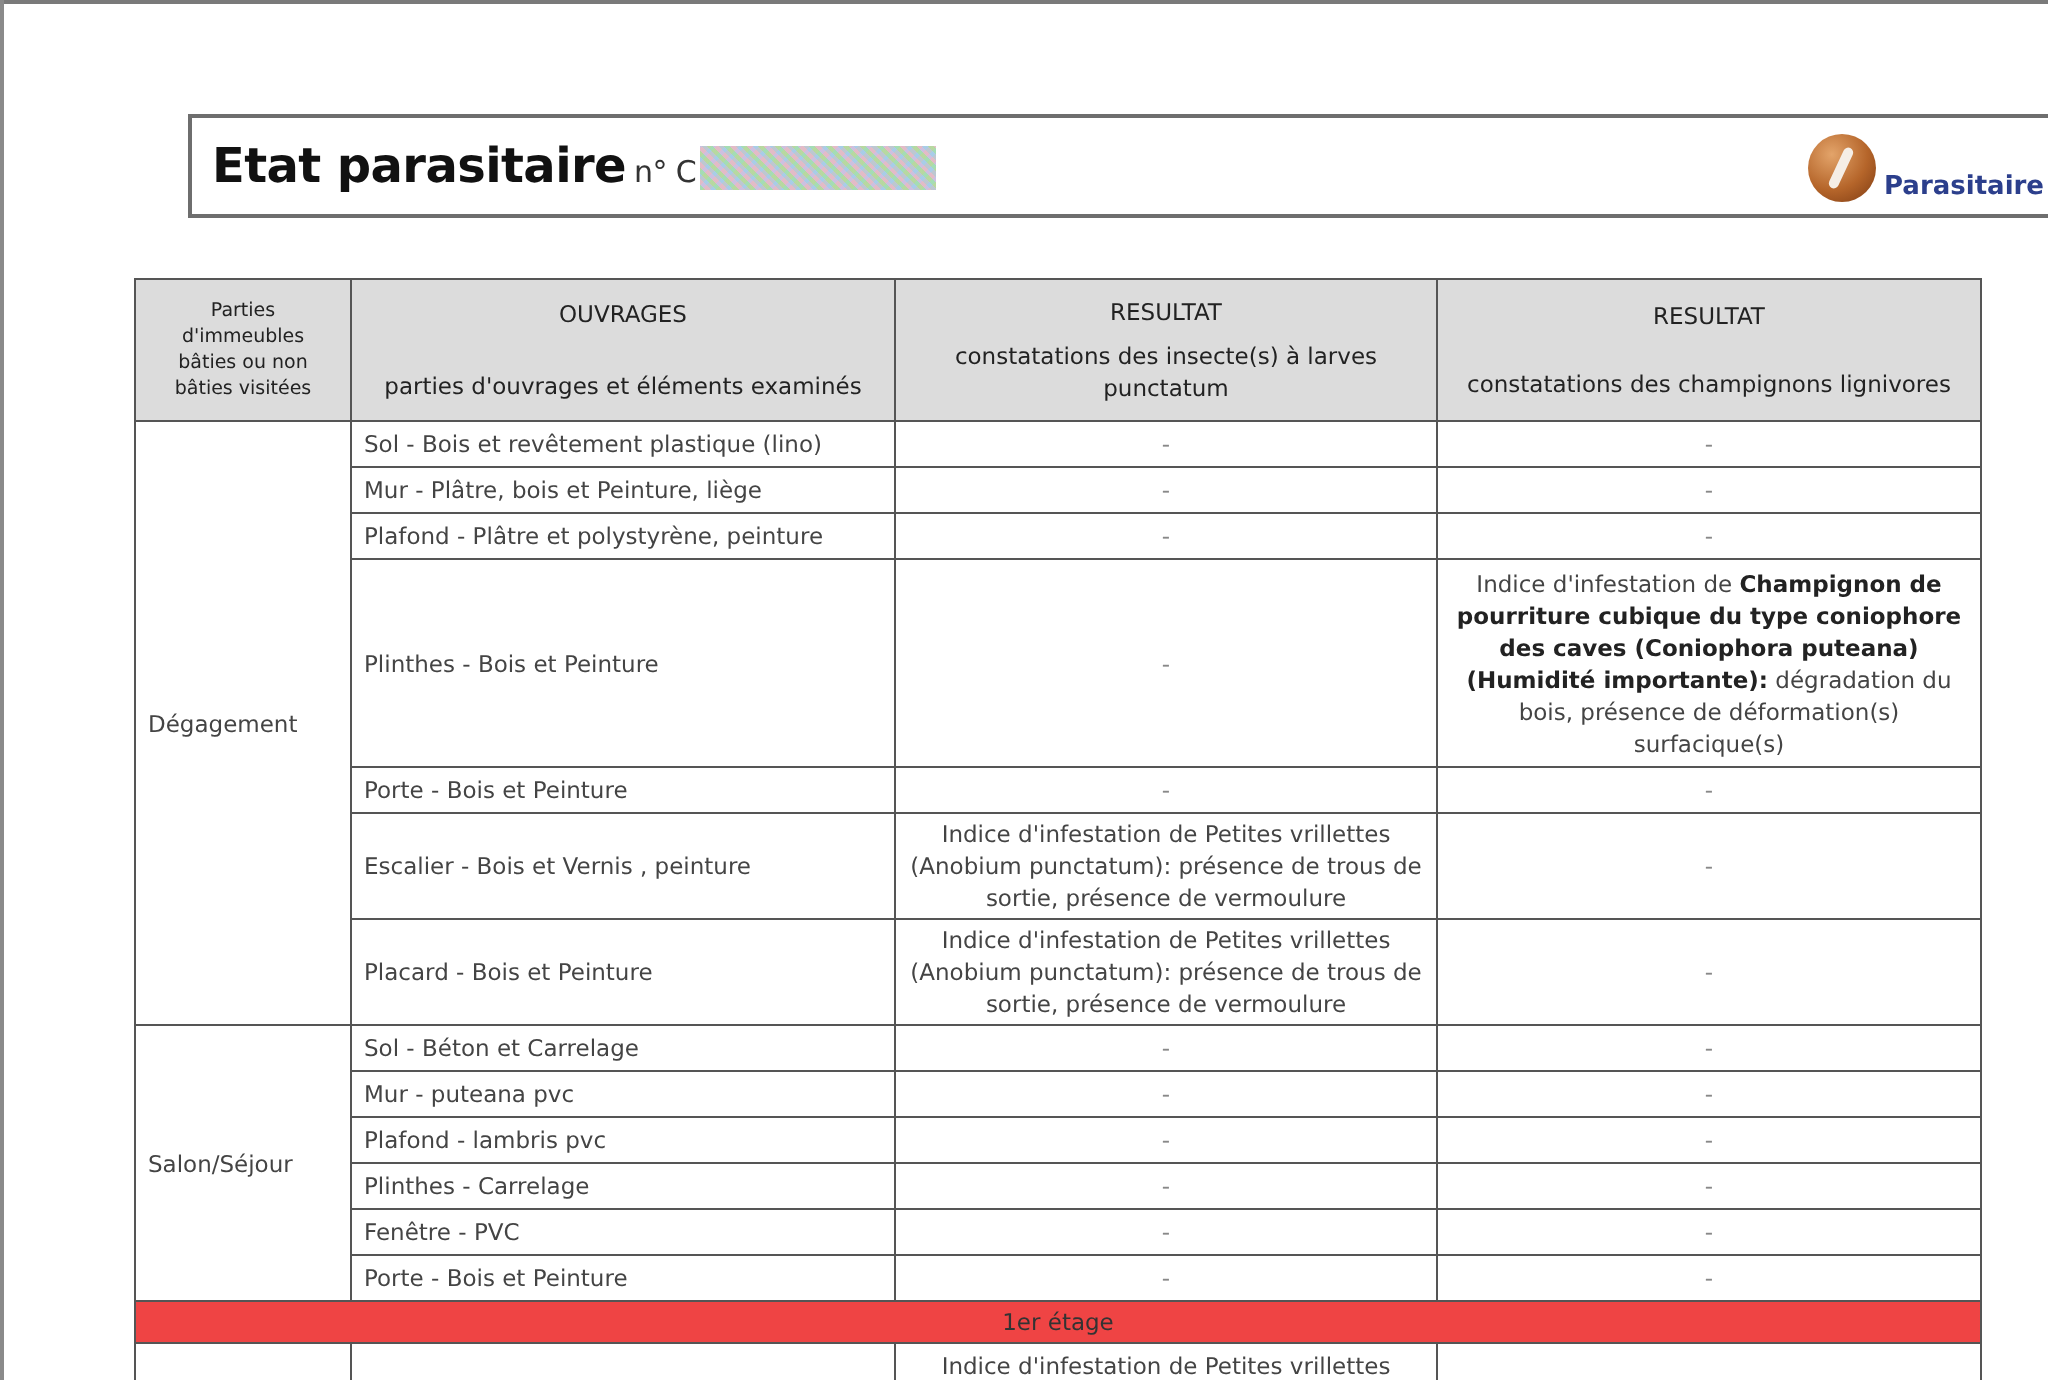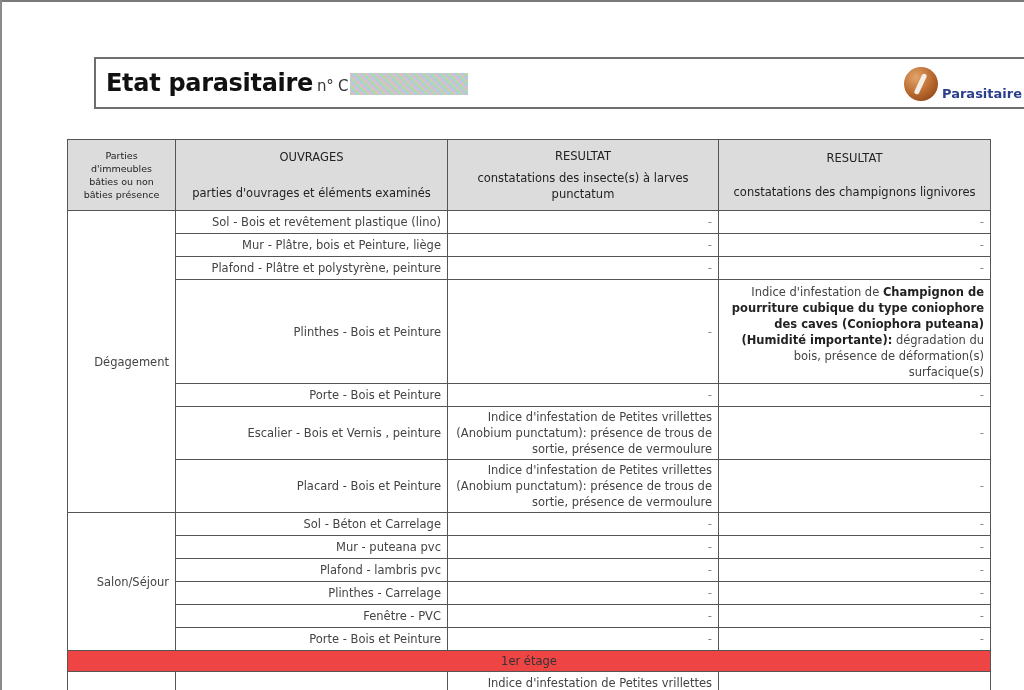--- a/index.html
+++ b/index.html
@@ -52,21 +52,20 @@
 
   table.report {
     position: absolute; left: 67px; top: 139px; width: 923px;
     border-collapse: collapse; table-layout: fixed;
     font-size: 11.5px; color: #444;
   }
   table.report th, table.report td {
     border: 1.5px solid #555;
     padding: 2px 6px;
     vertical-align: middle;
-    text-align: right;
   }
   table.report th {
     background: #dcdcdc; color: #222; font-weight: normal; text-align: center;
     font-size: 11.5px; line-height: 16px; height: 66px;
   }
   table.report th .small { font-size: 9.5px; line-height: 13px; display: block; }
   td.part { vertical-align: top; text-align: left; }
   td.ouv { text-align: left; height: 18px; }
   td.res { text-align: center; line-height: 16px; }
   td.dash { text-align: center; color: #888; }
@@ -95,21 +94,21 @@
       <col style="width:272px">
       <col style="width:271px">
       <col style="width:272px">
   </colgroup>
   <thead>
     <tr>
       <th>
         <span class="small">Parties</span>
         <span class="small">d'immeubles</span>
         <span class="small">bâties ou non</span>
-        <span class="small">bâties présence</span>
+        <span class="small">bâties visitées</span>
       </th>
       <th>
         <div>OUVRAGES</div>
         <div style="margin-top:20px">parties d'ouvrages et éléments examinés</div>
       </th>
       <th>
         <div>RESULTAT</div>
         <div style="margin-top:6px">constatations des insecte(s) à larves punctatum</div>
       </th>
       <th>

